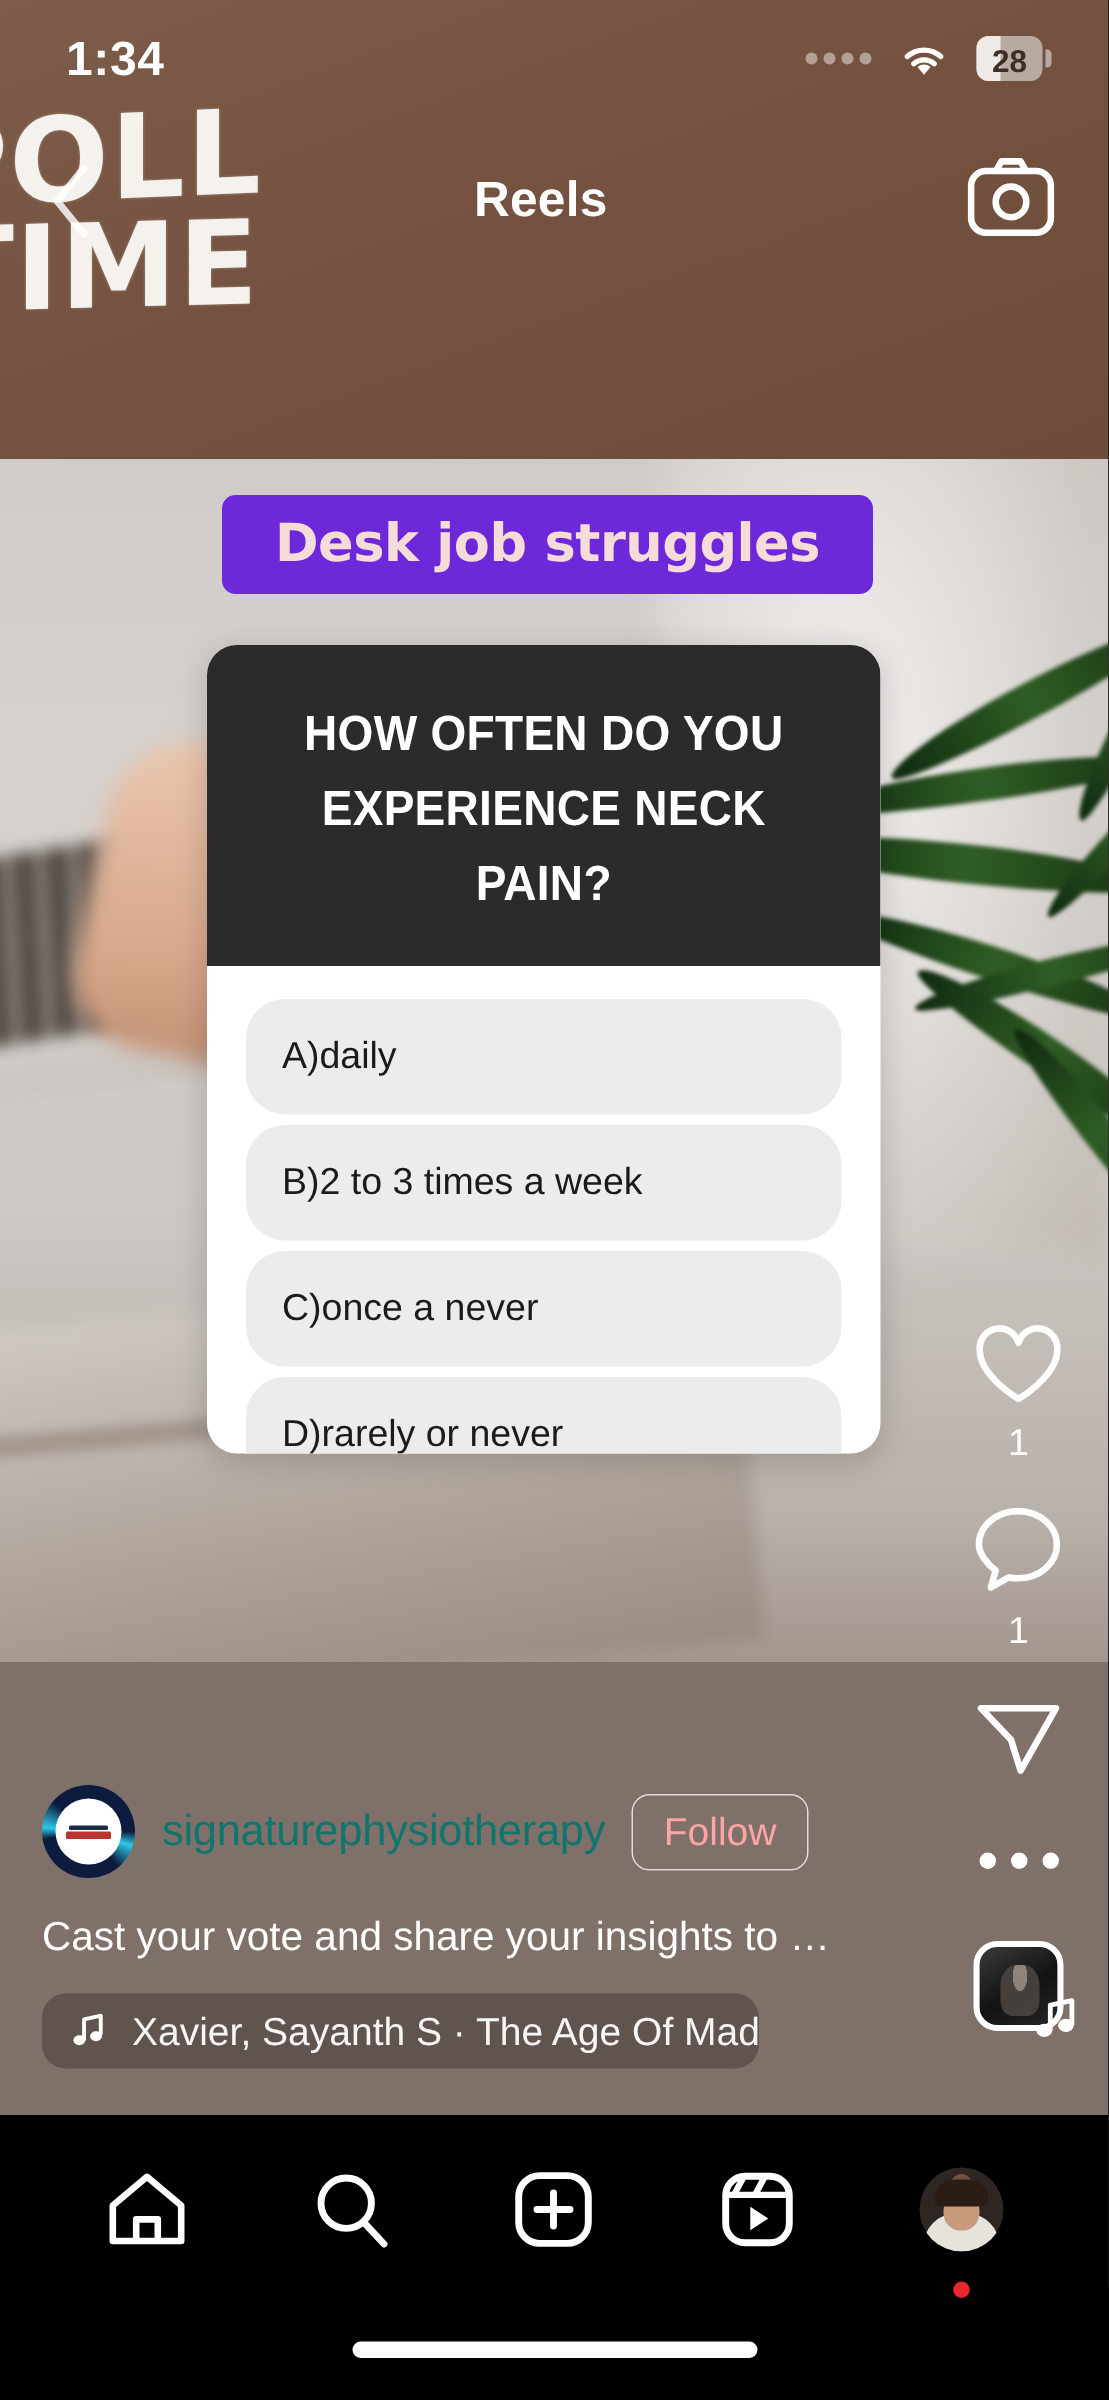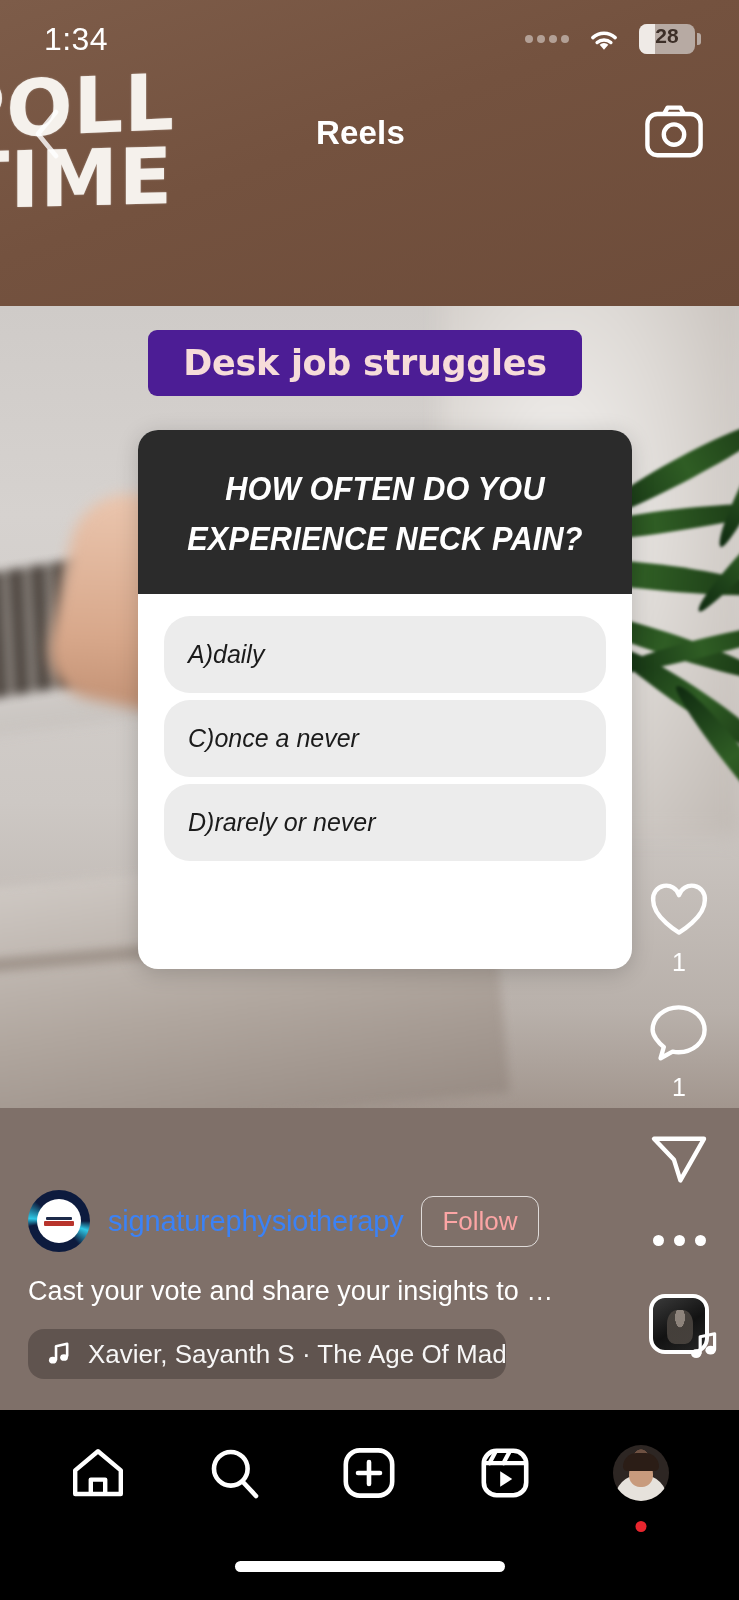--- a/index.html
+++ b/index.html
@@ -70,32 +70,31 @@
     background:radial-gradient(ellipse at 40% 40%, #f3f1ef 0%, #dedad6 45%, #bfb8b2 100%);
     filter:blur(10px);
   }
   
   .plant { position:absolute; right:-30px; top:60px; width:260px; height:700px; filter:blur(1.4px); }
   .leaf { position:absolute; background:linear-gradient(90deg,#0f2a10,#2f5d24 50%,#163212); border-radius:50% 50% 50% 50%/ 60% 60% 40% 40%; transform-origin:100% 50%; }
 
   
   .hdr-banner {
     position:absolute; left:148px; top:330px; width:434px; height:66px;
-    background:#4c1d95; border-radius:9px;
+    background:#6d28d9; border-radius:9px;
     display:flex; align-items:center; justify-content:center;
   }
   .hdr-banner span {
     font-family:"DejaVu Sans", sans-serif;
     font-weight:bold; font-size:35px; color:#f6dcd9; letter-spacing:-.3px;
   }
   .poll-card {
-    position:absolute; left:138px; top:430px; width:494px; height:539px;
+    position:absolute; left:138px; top:430px; width:449px; height:539px;
     border-radius:20px; overflow:hidden; background:#fff;
     box-shadow:0 4px 22px rgba(0,0,0,.18);
-    font-style:italic;
   }
   .poll-q {
     background:#2b2b2b; padding:34px 26px 30px;
     text-align:center; color:#fff;
   }
   .poll-q span {
     display:block;
     font-family:"Liberation Sans Narrow","Liberation Sans", sans-serif;
     font-weight:bold; font-size:33px; line-height:1.52;
     letter-spacing:.2px; transform:scaleX(.93); transform-origin:center;
@@ -106,27 +105,27 @@
     display:flex; align-items:center; padding:0 24px;
     font-size:25px; color:#1b1b1b; font-weight:400;
   }
 
   
   .statusbar {
     position:absolute; left:0; top:0; width:739px; height:78px;
     display:flex; align-items:center; justify-content:space-between;
     padding:0 44px; color:#fff; z-index:40;
   }
-  .clock { font-size:32px; font-weight:normal; letter-spacing:.4px; }
+  .clock { font-size:32px; font-weight:bold; letter-spacing:.4px; }
   .st-right { display:flex; align-items:center; gap:14px; }
   .dots4 { display:flex; gap:4px; }
   .dots4 i { width:8px; height:8px; border-radius:50%; background:rgba(255,255,255,.45); display:block; }
   .batt {
-    width:56px; height:30px; border-radius:8px; background:#b7aaa3;
-    position:relative; display:flex; align-items:flex-start; justify-content:center;
+    width:44px; height:30px; border-radius:8px; background:#b7aaa3;
+    position:relative; display:flex; align-items:flex-end; justify-content:center;
   }
   .batt::after { content:""; position:absolute; right:-6px; top:9px; width:4px; height:12px; background:#b7aaa3; border-radius:0 3px 3px 0; }
   .batt .fill { position:absolute; left:0; top:0; bottom:0; width:16px; background:#efeae6; border-radius:8px 0 0 8px; }
   .batt b { position:relative; font-size:21px; color:#3d2f28; font-weight:bold; }
 
   .topbar {
     position:absolute; left:0; top:96px; width:721px; height:74px;
     display:flex; align-items:center; justify-content:center; z-index:40;
   }
   .topbar .title { font-size:33px; font-weight:bold; color:#fff; letter-spacing:.2px; }
@@ -159,21 +158,21 @@
     width:62px; height:62px; border-radius:50%; position:relative; flex:none;
     background:conic-gradient(from 200deg,#0d1b3e 0deg,#0d1b3e 60deg,#2ec8e6 75deg,#0d1b3e 110deg,#0d1b3e 250deg,#2ec8e6 268deg,#0d1b3e 300deg,#0d1b3e 360deg);
     display:flex; align-items:center; justify-content:center;
   }
   .avatar .inner {
     width:44px; height:44px; border-radius:50%; background:#fff;
     display:flex; flex-direction:column; align-items:center; justify-content:center; gap:1px;
   }
   .avatar .inner .l1 { width:26px; height:3px; background:#1c2a4a; border-radius:1px; }
   .avatar .inner .l2 { width:30px; height:5px; background:#b8342c; border-radius:1px; }
-  .uname { font-size:29px; color:#3b82f6; font-weight:400; letter-spacing:-.2px; white-space:nowrap; }
+  .uname { font-size:29px; color:#0f766e; font-weight:400; letter-spacing:-.2px; white-space:nowrap; }
   .follow-btn {
     border:1.6px solid rgba(255,255,255,.75); border-radius:12px;
     padding:9px 20px; font-size:26px; color:#fca5a5; background:transparent; white-space:nowrap;
   }
   .caption { margin:24px 0 0 28px; font-size:27px; color:#fff; white-space:nowrap; }
   .audio-pill {
     margin:22px 0 0 28px; height:50px; width:478px; border-radius:16px;
     background:rgba(60,52,48,.45);
     display:flex; align-items:center; gap:16px; padding:0 18px; overflow:hidden;
   }
@@ -238,20 +237,21 @@
     <div class="hdr-banner">
       <span>Desk job struggles</span>
     </div>
 
     <div class="poll-card">
       <div class="poll-q">
         <span>HOW OFTEN DO YOU EXPERIENCE NECK PAIN?</span>
       </div>
       <div class="poll-opts">
         <div class="opt">A)daily</div>
+        <div class="opt">B)2 to 3 times a week</div>
         <div class="opt">C)once a never</div>
         <div class="opt">D)rarely or never</div>
       </div>
     </div>
   </div>
 
   <div class="statusbar">
     <div class="clock">1:34</div>
     <div class="st-right">
       <div class="dots4">

